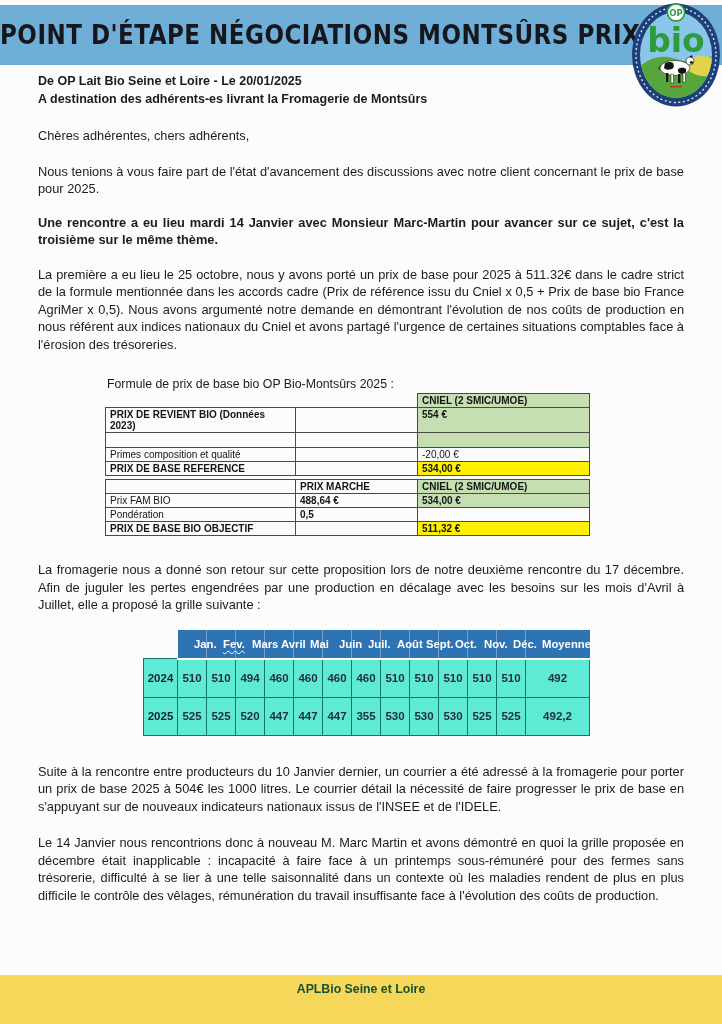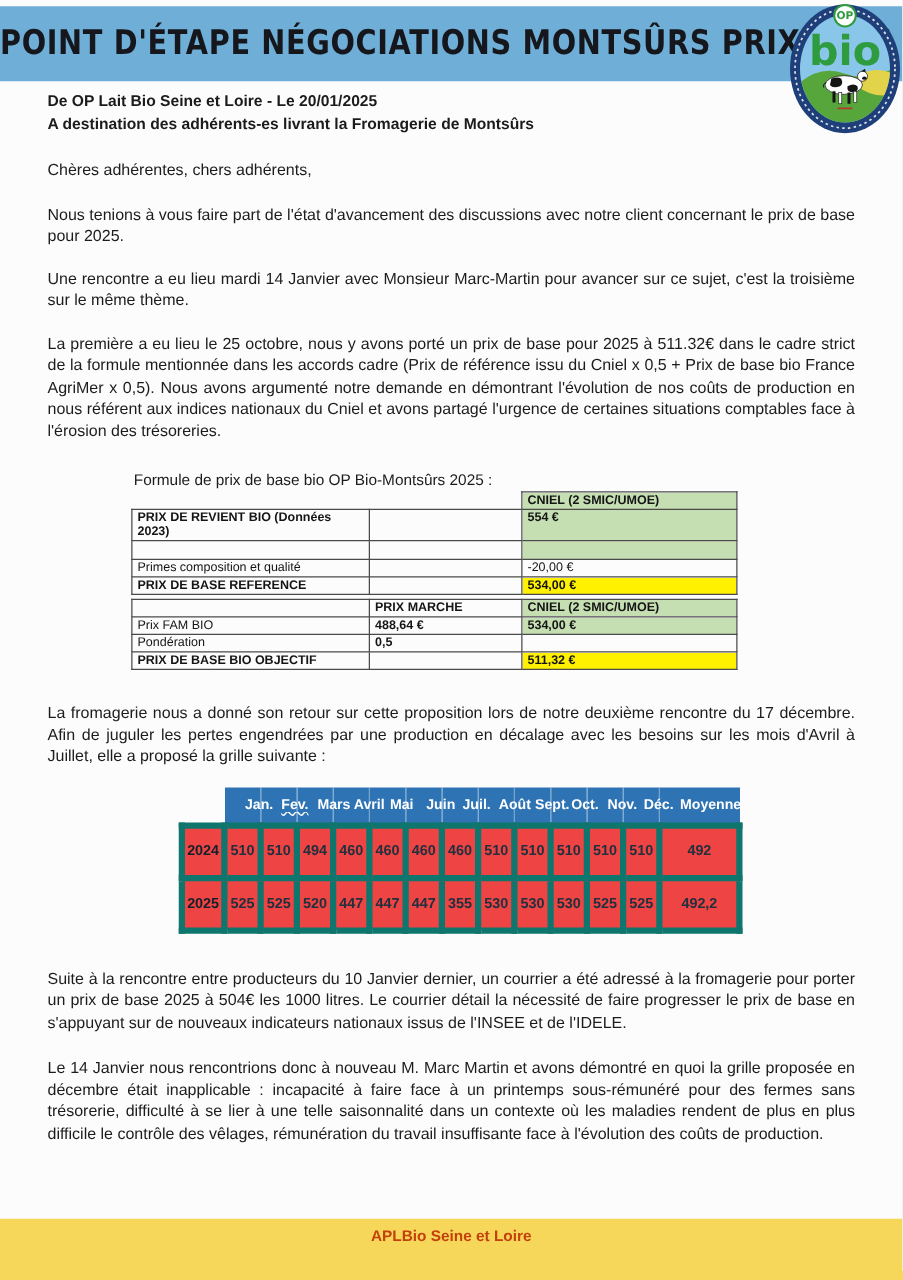--- a/index.html
+++ b/index.html
@@ -18,21 +18,21 @@
     white-space:nowrap;
   }
   
   .logo{position:absolute;top:2px;right:1px;width:90px;height:105px;z-index:5;}
   
   .content{position:absolute;top:65px;left:38px;width:646px;}
   .meta{margin-top:7px;font-weight:bold;font-size:12.5px;line-height:18px;color:#1b1b1b;}
   p.para{margin:17px 0 0 0;text-align:justify;font-size:12.8px;line-height:17.5px;color:#1c1c1c;}
   p.salutation{margin-top:19px;text-align:left;}
   p.p2{margin-top:18px;}
-  p.p3{margin-top:16px;}
+  p.p3{margin-top:16px;font-weight:bold;}
   p.after-tables{margin-top:25px;}
   p.p6{margin-top:27px;}
   p.p7{margin-top:19px;}
   
   .caption{margin:24px 0 0 69px;font-weight:normal;font-size:12.3px;color:#1b1b1b;}
   table.ftable{
     margin:2px 0 0 67px;border-collapse:collapse;table-layout:fixed;
     font-size:10px;color:#141414;width:484px;
   }
   table.ftable.t2{margin-top:3px;}
@@ -48,32 +48,32 @@
     margin:16px 0 0 105px;border-collapse:collapse;table-layout:fixed;width:447px;
     font-size:11.5px;color:#1f2a36;
   }
   table.grid th.mhead{
     background:#2E74B5;color:#fff;font-weight:bold;height:28px;padding:0 16px;
     border-left:1px solid rgba(255,255,255,.35);border-bottom:2px solid #fff;
     font-size:11.3px;
   }
   table.grid th.corner{background:#fcfcfd;border:none;}
   table.grid td, table.grid th.year{
-    border:5px solid #0f766e;text-align:center;height:35px;background:#ef4444;
+    border:1px solid #0f766e;text-align:center;height:35px;background:#5eead4;
     font-weight:600;color:#22303e;
   }
   table.grid th.year{font-weight:bold;color:#15202b;}
   .wavy{
     text-decoration-line:underline;text-decoration-style:wavy;
     text-decoration-color:#ffffff;text-decoration-thickness:1px;text-underline-offset:2px;
   }
   
   .footer{
     position:absolute;left:0;bottom:0;width:722px;height:49px;background:#F7D75A;
-    text-align:center;color:#c2410c;
+    text-align:center;color:#14532d;
   }
   .footer .l1{padding-top:7px;font-weight:bold;font-size:12.3px;}
   .footer .l2{padding-top:3px;font-weight:bold;font-size:12.3px;}
 </style>
 </head>
 <body>
 
 <div class="page">
 
   <header class="banner">

